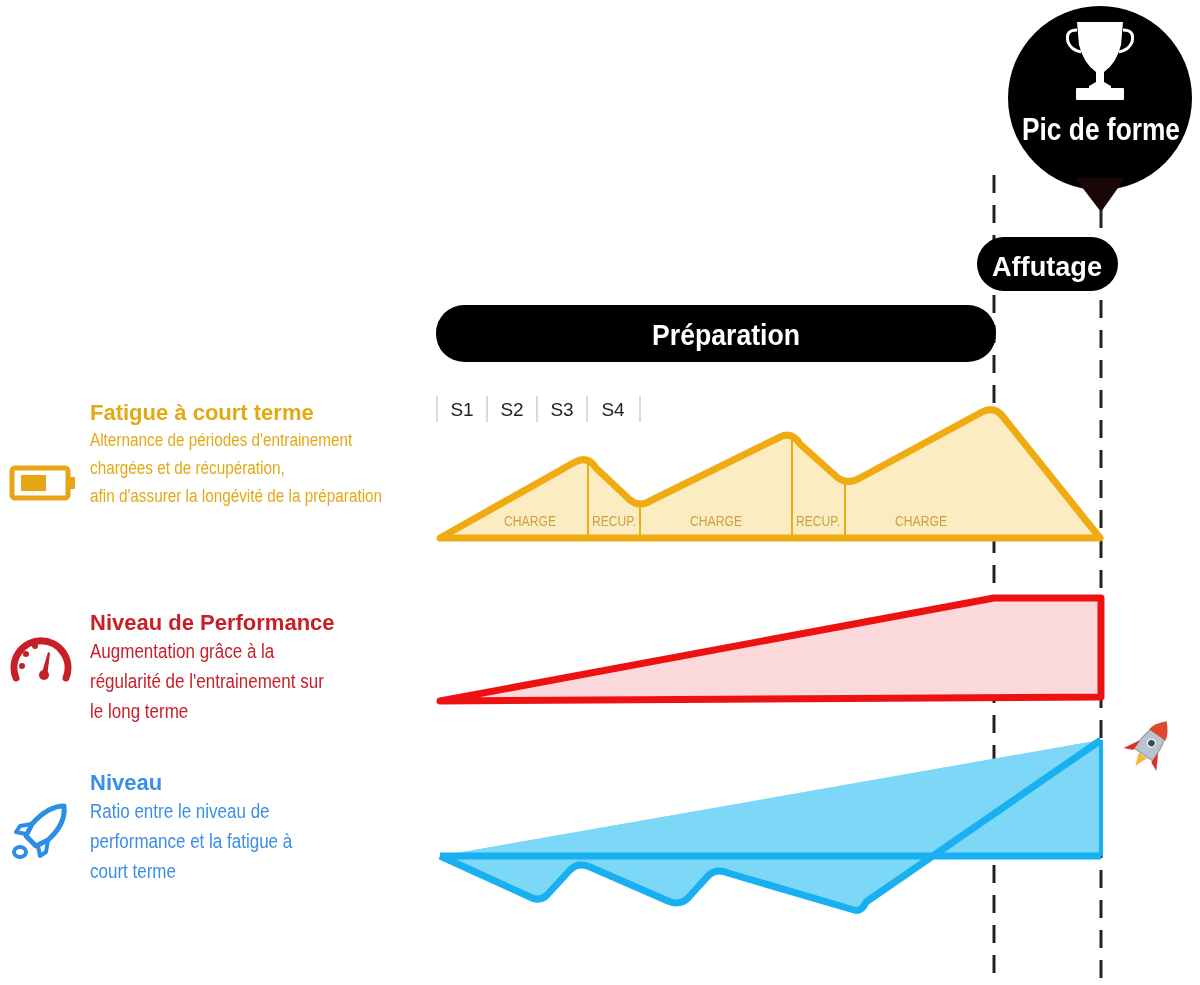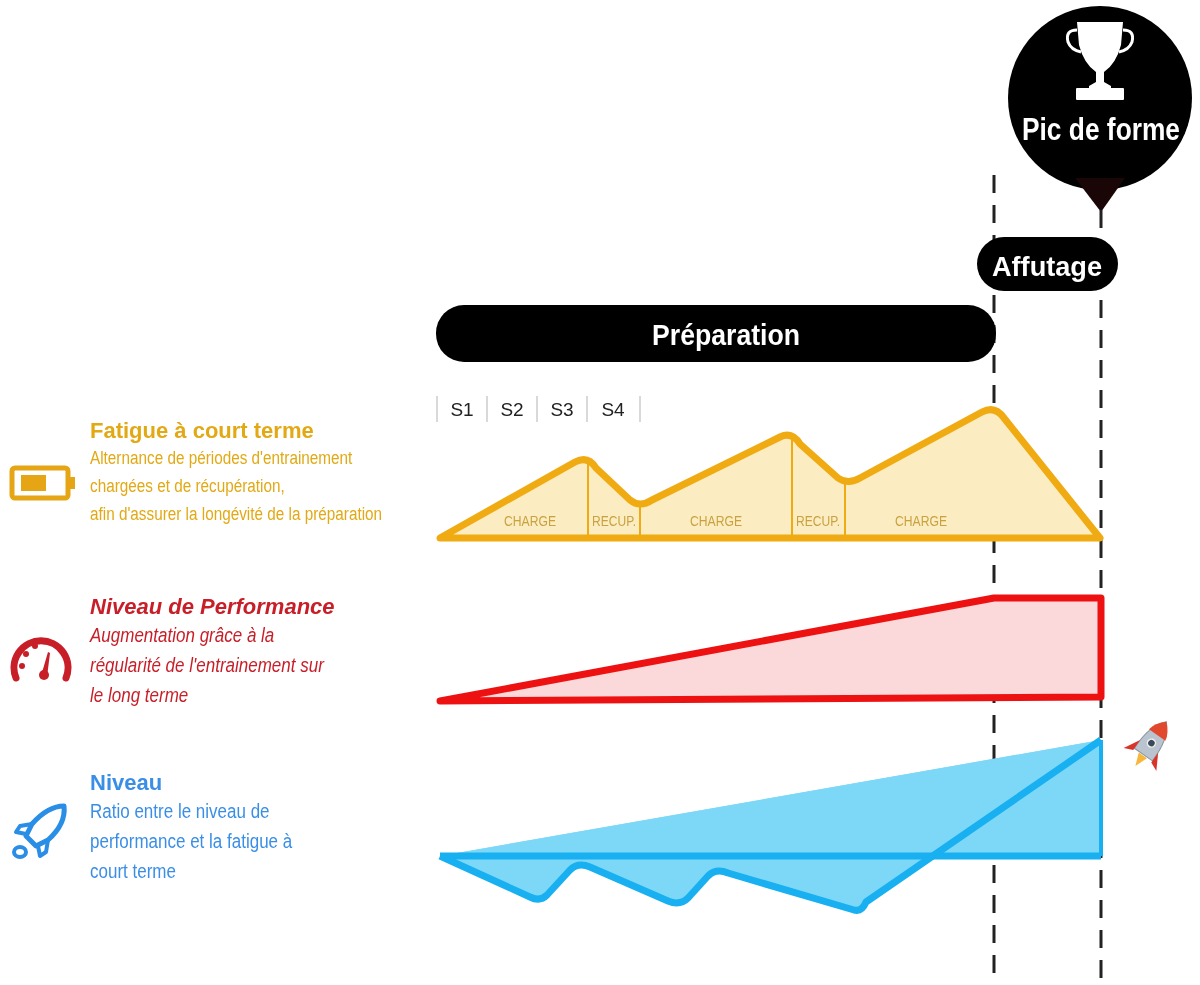--- a/index.html
+++ b/index.html
@@ -95,38 +95,38 @@
   </g>
 </svg>
 
 <div class="legend-icon" style="left:9px; top:465px;">
   <svg width="68" height="36" viewBox="0 0 68 36">
     <rect x="3" y="3" width="56" height="30" rx="3" fill="none" stroke="#e6a514" stroke-width="5"></rect>
     <rect x="12" y="10" width="25" height="16" fill="#e6a514"></rect>
     <rect x="60" y="12" width="6" height="12" fill="#e6a514"></rect>
   </svg>
 </div>
-<div class="legend" style="top:418px;">
+<div class="legend" style="top:400px;">
   <div class="title" style="color:#e2a915;">Fatigue à court terme</div>
   <div class="desc" style="color:#e2a915;">Alternance de périodes d'entrainement</div>
   <div class="desc" style="color:#e2a915;">chargées et de récupération,</div>
   <div class="desc" style="color:#e2a915;">afin d'assurer la longévité de la préparation</div>
 </div>
 
 <div class="legend-icon" style="left:8px; top:632px;">
   <svg width="66" height="50" viewBox="0 0 66 50">
     <path d="M8 46 A27 27 0 1 1 58 46" fill="none" stroke="#c81e28" stroke-width="7" stroke-linecap="round"></path>
     <circle cx="18" cy="22" r="3" fill="#c81e28"></circle>
     <circle cx="27" cy="14" r="3" fill="#c81e28"></circle>
     <circle cx="14" cy="34" r="3" fill="#c81e28"></circle>
     <path d="M33 44 L40 20 L42 21 L39 45 Z" fill="#c81e28"></path>
     <circle cx="36" cy="43" r="5" fill="#c81e28"></circle>
   </svg>
 </div>
-<div class="legend" style="top:594px;font-style:italic;">
+<div class="legend" style="top:610px;">
   <div class="title" style="color:#c81e28;">Niveau de Performance</div>
   <div class="desc" style="color:#c81e28; font-size:20px; line-height:30px;">Augmentation grâce à la</div>
   <div class="desc" style="color:#c81e28; font-size:20px; line-height:30px;">régularité de l'entrainement sur</div>
   <div class="desc" style="color:#c81e28; font-size:20px; line-height:30px;">le long terme</div>
 </div>
 
 <div class="legend-icon" style="left:8px; top:800px;">
   <svg width="64" height="64" viewBox="0 0 64 64">
     <path d="M56 6 Q58 24 40 40 L28 46 L18 36 L24 24 Q40 6 56 6 Z" fill="none" stroke="#2a8ee6" stroke-width="5" stroke-linejoin="round"></path>
     <path d="M24 24 L12 26 L8 32 L18 34" fill="none" stroke="#2a8ee6" stroke-width="4" stroke-linejoin="round"></path>

